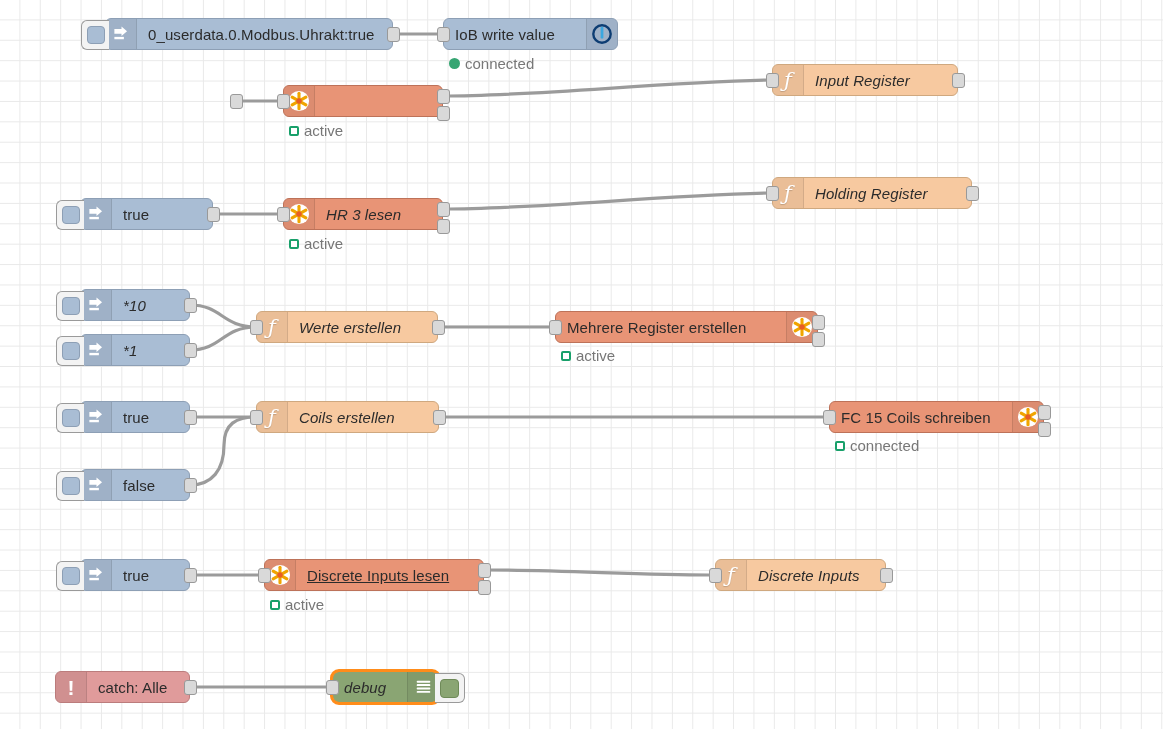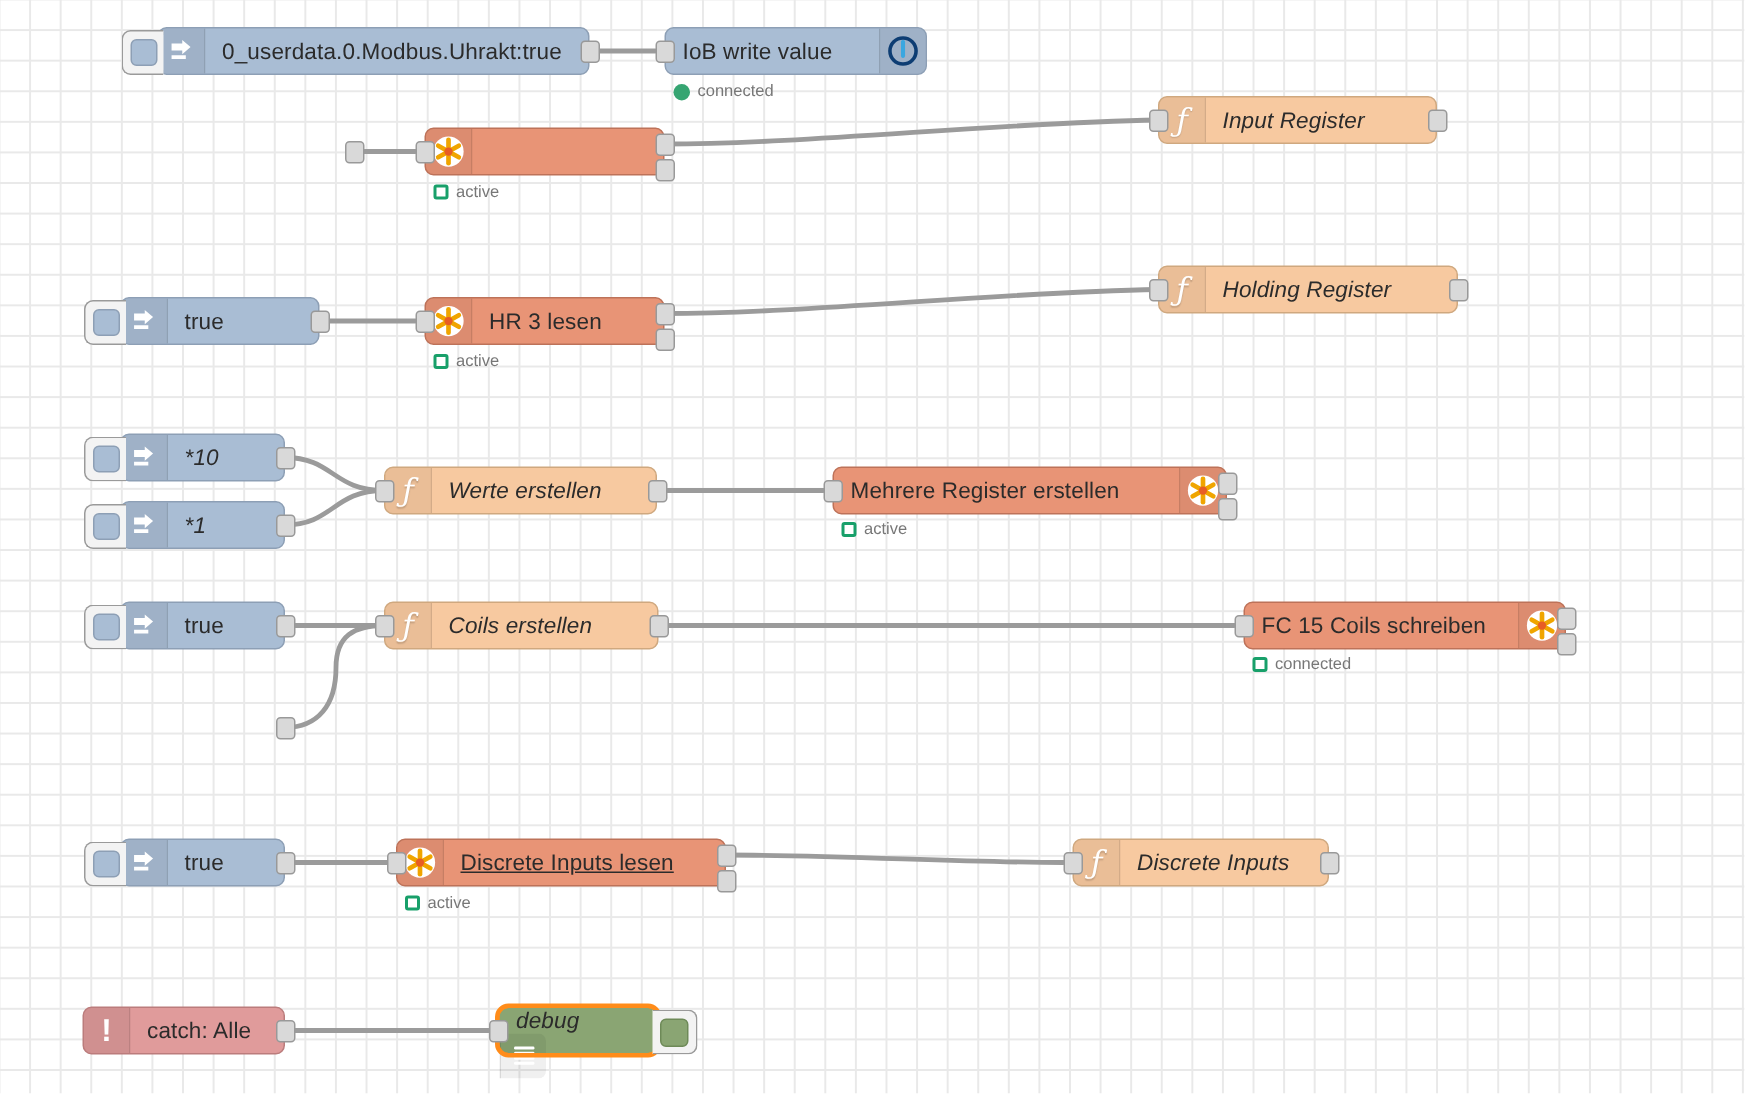--- a/index.html
+++ b/index.html
@@ -101,21 +101,21 @@
   .n-iob { background: #a9bdd4; border-color: #8d9fb5; }
   
   .n-catch { background: #e09b9b; border-color: #bb7c7c; }
   .n-catch .icoL { background: rgba(0,0,0,.07); }
   .bang {
     color:#fff; font-size:21px; font-weight:700; line-height:1;
     font-family:"Liberation Sans", sans-serif;
   }
   
   .n-debug { background: #8aa573; border-color: #6e8a58; }
-  .n-debug.selected { outline: 3px solid #ff8c1a; outline-offset: -1px; border-color:#ff8c1a; border-radius:7px;flex-direction:column;}
+  .n-debug.selected { outline: 3px solid #ff8c1a; outline-offset: -1px; border-color:#ff8c1a; border-radius:7px;}
   .n-debug .dbtn {
     position: absolute;
     right: -27px; top: 1px;
     width: 29px; height: 28px;
     background: #f3f3f3;
     border: 1px solid #9a9a9a;
     border-left: none;
     border-radius: 0 6px 6px 0;
     display: flex; align-items: center; justify-content: center;
   }
@@ -131,21 +131,21 @@
     border: 1px solid #999;
     border-radius: 3px;
     z-index: 4;
   }
   
   .status {
     position: absolute;
     display: flex;
     align-items: center;
     gap: 5px;
-    font-size: 11px;
+    font-size: 15px;
     color: #777;
     z-index: 3;
     white-space: nowrap;
   }
   .dot-sq {
     width: 10px; height: 10px;
     border: 2.5px solid #18a06a;
     border-radius: 2px;
     background: #fff;
     box-sizing: border-box;
@@ -262,21 +262,21 @@
     <div class="icoL">
       <svg width="19" height="19" viewBox="0 0 24 24" aria-hidden="true">
         <path d="M3 5 h9 v-3 l7 6 -7 6 v-3 H3 z" fill="#ffffff"></path>
         <path d="M3 15 h12 v3 H3 z" fill="#ffffff"></path>
       </svg>
     </div>
     <div class="lbl">true</div>
   </div>
   <div class="port" style="left:207px; top:207px;"></div>
 
-  <div class="node n-mb" style="left:283px; top:198px; width:160px;">
+  <div class="node n-mb" style="left:283px; top:198px; width:160px;font-style:italic;">
     <div class="icoL">
       <svg width="22" height="22" viewBox="0 0 24 24" aria-hidden="true">
         <circle cx="12" cy="12" r="11" fill="#ffffff"></circle>
         <g stroke="#f0a500" stroke-width="3.4" stroke-linecap="round">
           <line x1="12" y1="3.5" x2="12" y2="20.5"></line>
           <line x1="4.5" y1="7.8" x2="19.5" y2="16.2"></line>
           <line x1="4.5" y1="16.2" x2="19.5" y2="7.8"></line>
         </g>
         <circle cx="12" cy="12" r="3" fill="#e85d25"></circle>
       </svg>
@@ -366,20 +366,32 @@
     <div class="icoL">
       <svg width="19" height="19" viewBox="0 0 24 24" aria-hidden="true">
         <path d="M3 5 h9 v-3 l7 6 -7 6 v-3 H3 z" fill="#ffffff"></path>
         <path d="M3 15 h12 v3 H3 z" fill="#ffffff"></path>
       </svg>
     </div>
     <div class="lbl">true</div>
   </div>
   <div class="port" style="left:184px; top:410px;"></div>
 
+  <div class="node n-inject" style="left:80px; top:469px; width:110px;">
+    <div class="ibtn">
+        <i></i>
+      </div>
+    <div class="icoL">
+      <svg width="19" height="19" viewBox="0 0 24 24" aria-hidden="true">
+        <path d="M3 5 h9 v-3 l7 6 -7 6 v-3 H3 z" fill="#ffffff"></path>
+        <path d="M3 15 h12 v3 H3 z" fill="#ffffff"></path>
+      </svg>
+    </div>
+    <div class="lbl">false</div>
+  </div>
   <div class="port" style="left:184px; top:478px;"></div>
 
   <div class="node n-func italic" style="left:256px; top:401px; width:183px;">
     <div class="icoL">
       <span class="fglyph">ƒ</span>
     </div>
     <div class="lbl">Coils erstellen</div>
   </div>
   <div class="port" style="left:250px; top:410px;"></div>
   <div class="port" style="left:433px; top:410px;"></div>

